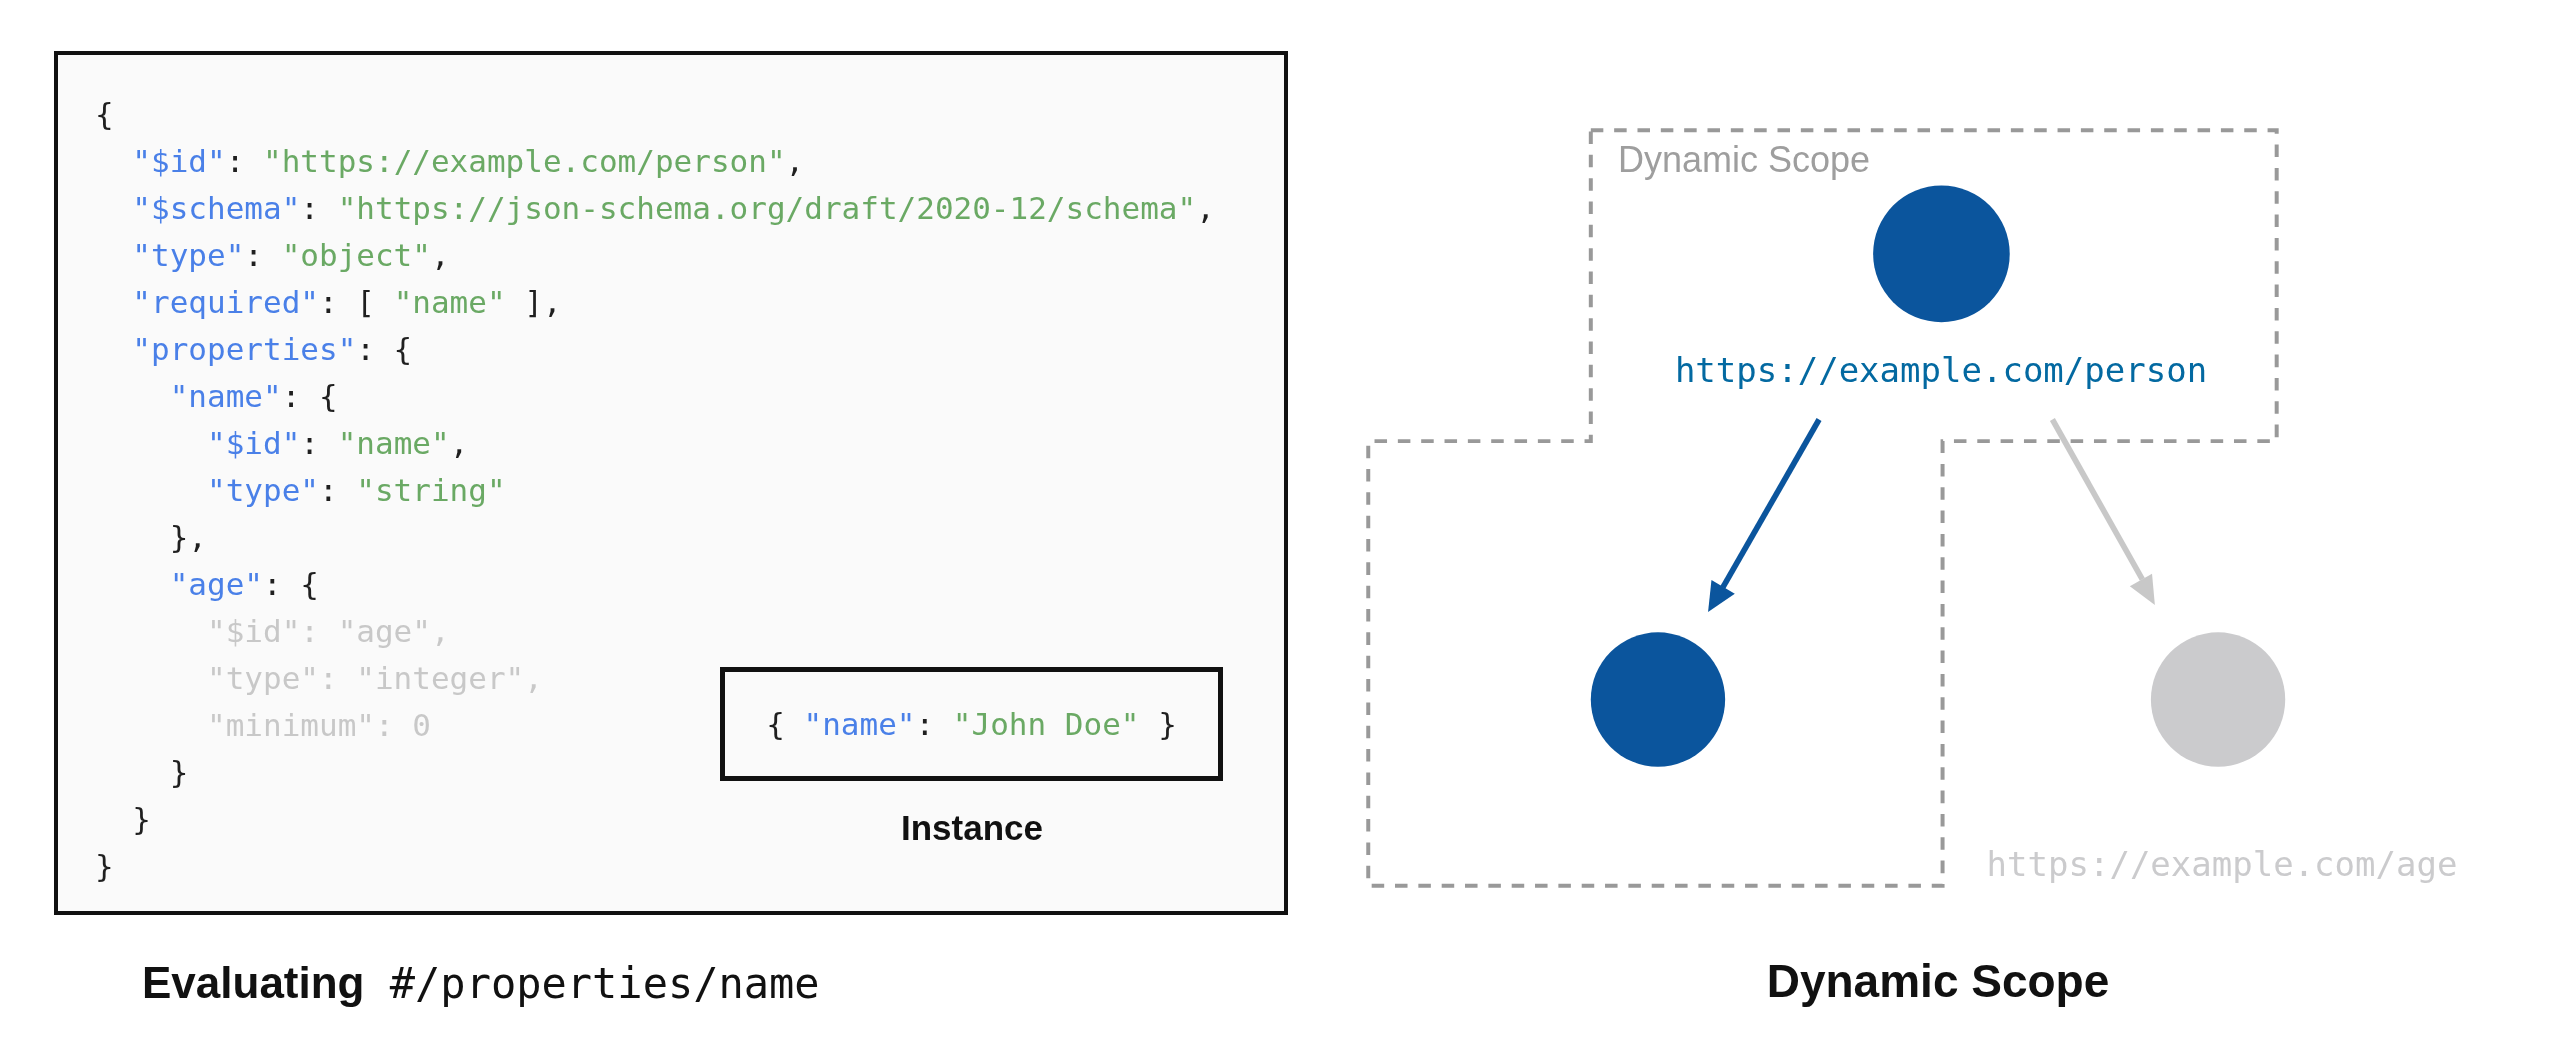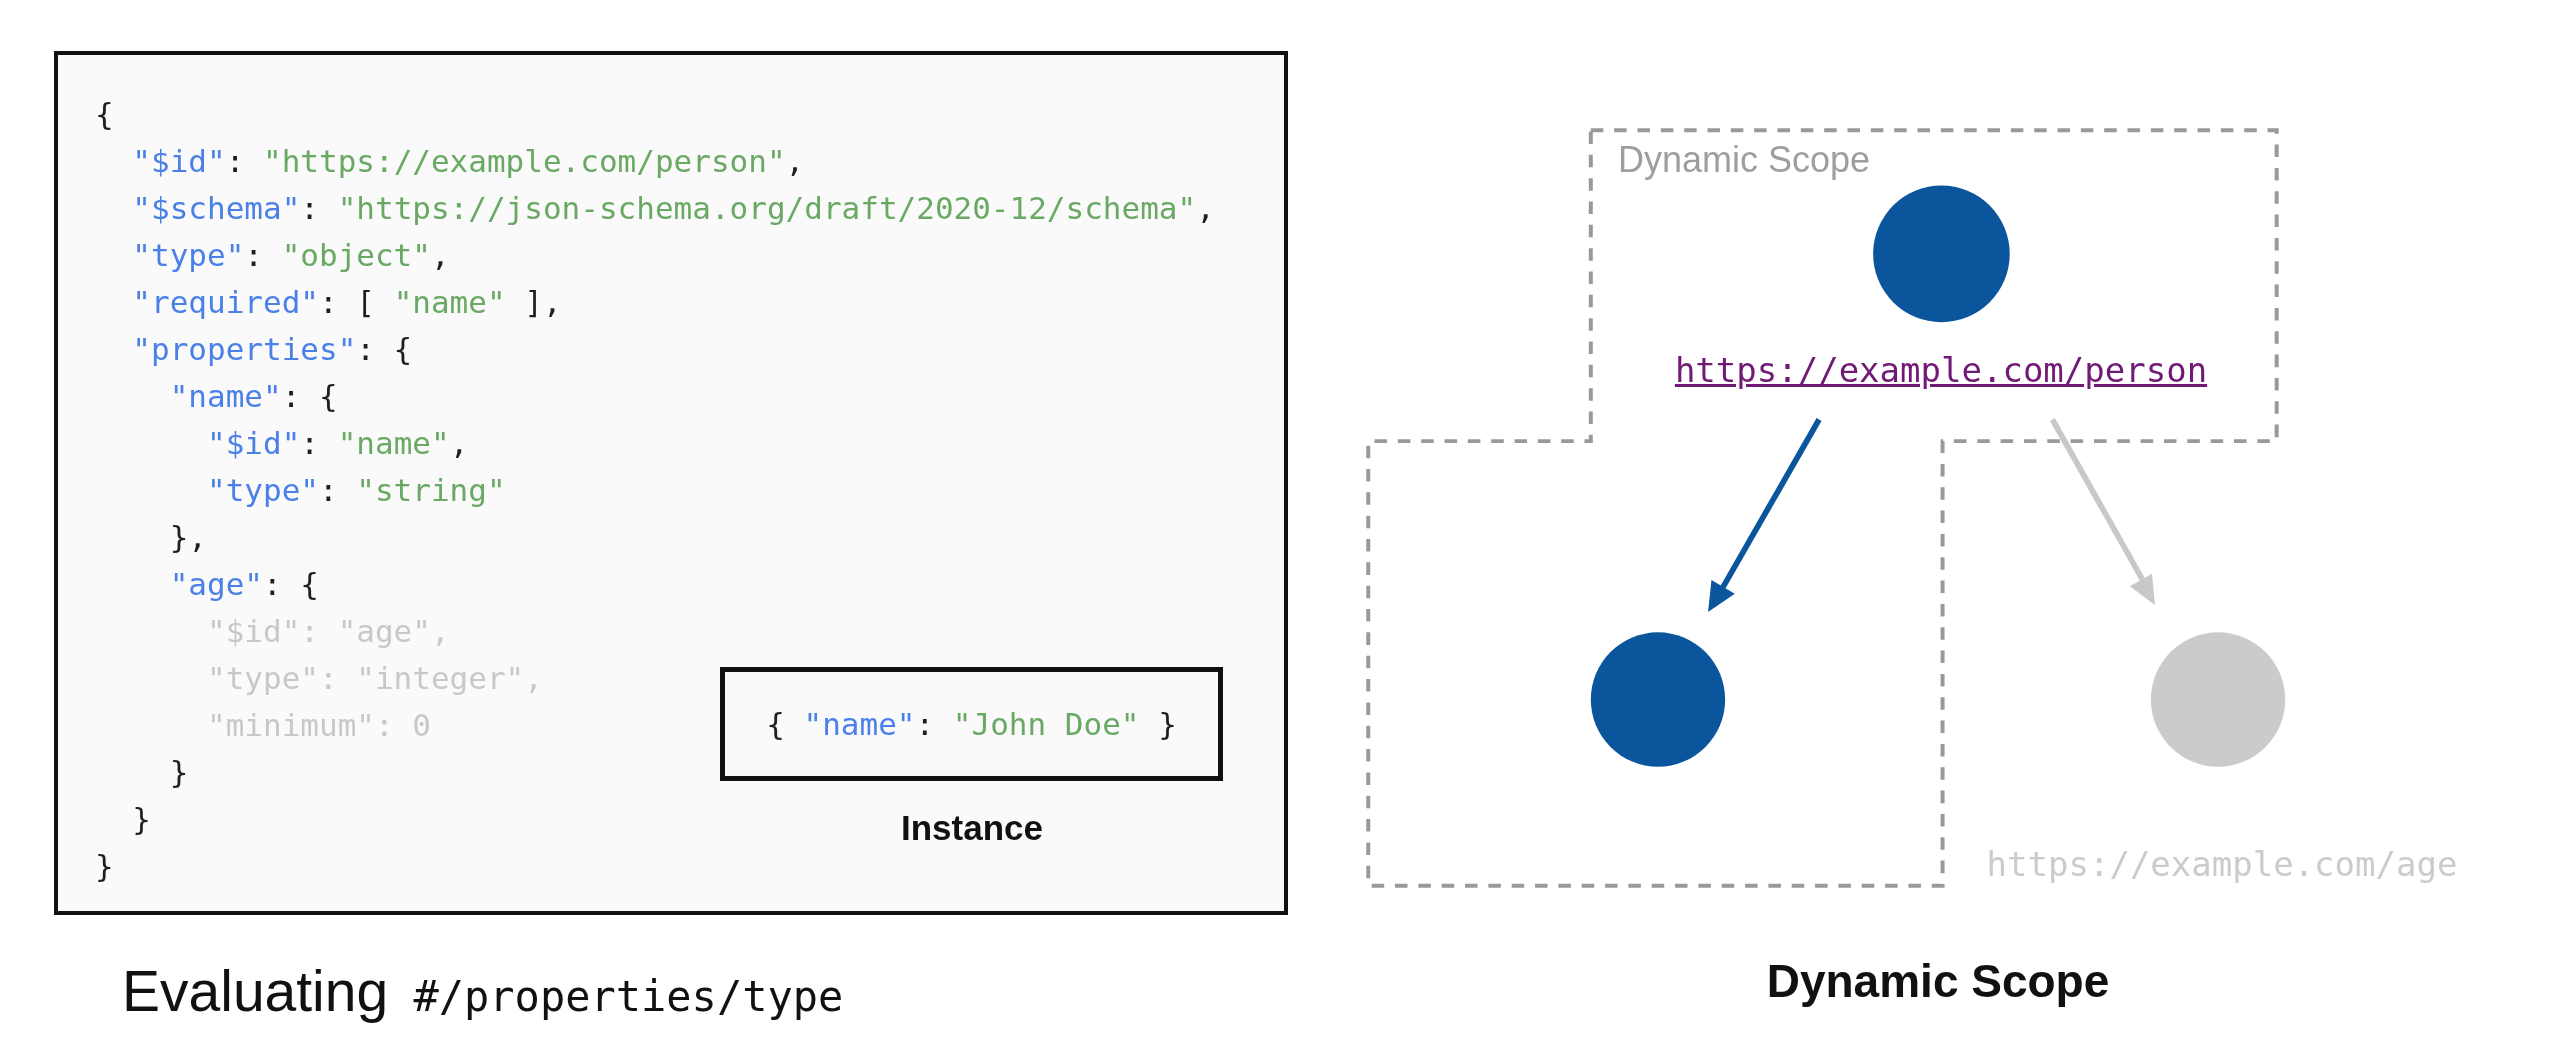--- a/index.html
+++ b/index.html
@@ -18,21 +18,21 @@
   .code .d{color:#C8C8C8;}
 
   .instance-box{position:absolute;left:662px;top:612px;width:503px;height:114px;
         box-sizing:border-box;border:5.7px solid #111111;display:flex;align-items:center;justify-content:center;}
   .instance-box .code{position:static;}
   .instance-label{position:absolute;left:914px;top:753px;transform:translateX(-50%);
         font-weight:700;font-size:35px;color:#111111;}
 
   
   .caption-left{position:absolute;left:122px;top:958px;white-space:nowrap;color:#111111;}
-  .caption-left .bold{font-weight:400;font-size:57px;}
+  .caption-left .bold{font-weight:700;font-size:44px;margin-left:20px;}
   .caption-left .mono{font-family:"DejaVu Sans Mono", monospace;font-size:42px;font-weight:400;}
   .caption-right{position:absolute;left:1938px;top:954px;transform:translateX(-50%);
         font-weight:700;font-size:46px;color:#111111;white-space:nowrap;}
 
   
   .scope-label{position:absolute;left:1618px;top:139px;font-size:36px;color:#9E9E9E;white-space:nowrap;}
   .url{position:absolute;transform:translateX(-50%);font-family:"DejaVu Sans Mono", monospace;
        font-size:34px;white-space:nowrap;}
   .url.person{left:1941px;top:350px;}
   .url.name{left:1660px;top:802px;}
@@ -60,24 +60,24 @@
   <div class="panel">
     <pre class="code" id="schema-code"><div><span class="p">{</span></div><div><span class="p">  </span><span class="k">"$id"</span><span class="p">: </span><span class="s">"https://example.com/person"</span><span class="p">,</span></div><div><span class="p">  </span><span class="k">"$schema"</span><span class="p">: </span><span class="s">"https://json-schema.org/draft/2020-12/schema"</span><span class="p">,</span></div><div><span class="p">  </span><span class="k">"type"</span><span class="p">: </span><span class="s">"object"</span><span class="p">,</span></div><div><span class="p">  </span><span class="k">"required"</span><span class="p">: [ </span><span class="s">"name"</span><span class="p"> ],</span></div><div><span class="p">  </span><span class="k">"properties"</span><span class="p">: {</span></div><div><span class="p">    </span><span class="k">"name"</span><span class="p">: {</span></div><div><span class="p">      </span><span class="k">"$id"</span><span class="p">: </span><span class="s">"name"</span><span class="p">,</span></div><div><span class="p">      </span><span class="k">"type"</span><span class="p">: </span><span class="s">"string"</span></div><div><span class="p">    },</span></div><div><span class="p">    </span><span class="k">"age"</span><span class="p">: {</span></div><div><span class="d">      "$id": "age",</span></div><div><span class="d">      "type": "integer",</span></div><div><span class="d">      "minimum": 0</span></div><div><span class="p">    }</span></div><div><span class="p">  }</span></div><div><span class="p">}</span></div></pre>
 
     <div class="instance-box">
       <pre class="code" id="instance-code"><div><span class="p">{ </span><span class="k">"name"</span><span class="p">: </span><span class="s">"John Doe"</span><span class="p"> }</span></div></pre>
     </div>
     <div class="instance-label">Instance</div>
   </div>
 
   <div class="caption-left">
-    <span class="bold">Evaluating</span><span class="mono"> #/properties/type</span>
+    <span class="bold">Evaluating</span><span class="mono"> #/properties/name</span>
   </div>
 
   <div class="scope-label">Dynamic Scope</div>
 
-  <div class="url person" style="color: #701a75; text-decoration: underline;">https://example.com/person</div>
+  <div class="url person" style="color: #0369a1;">https://example.com/person</div>
   <div class="url age" style="color: rgb(203, 203, 205); margin-top: 42px;">https://example.com/age</div>
 
   <div class="caption-right">Dynamic Scope</div>
 
 </div>
 
 
 </body></html>

